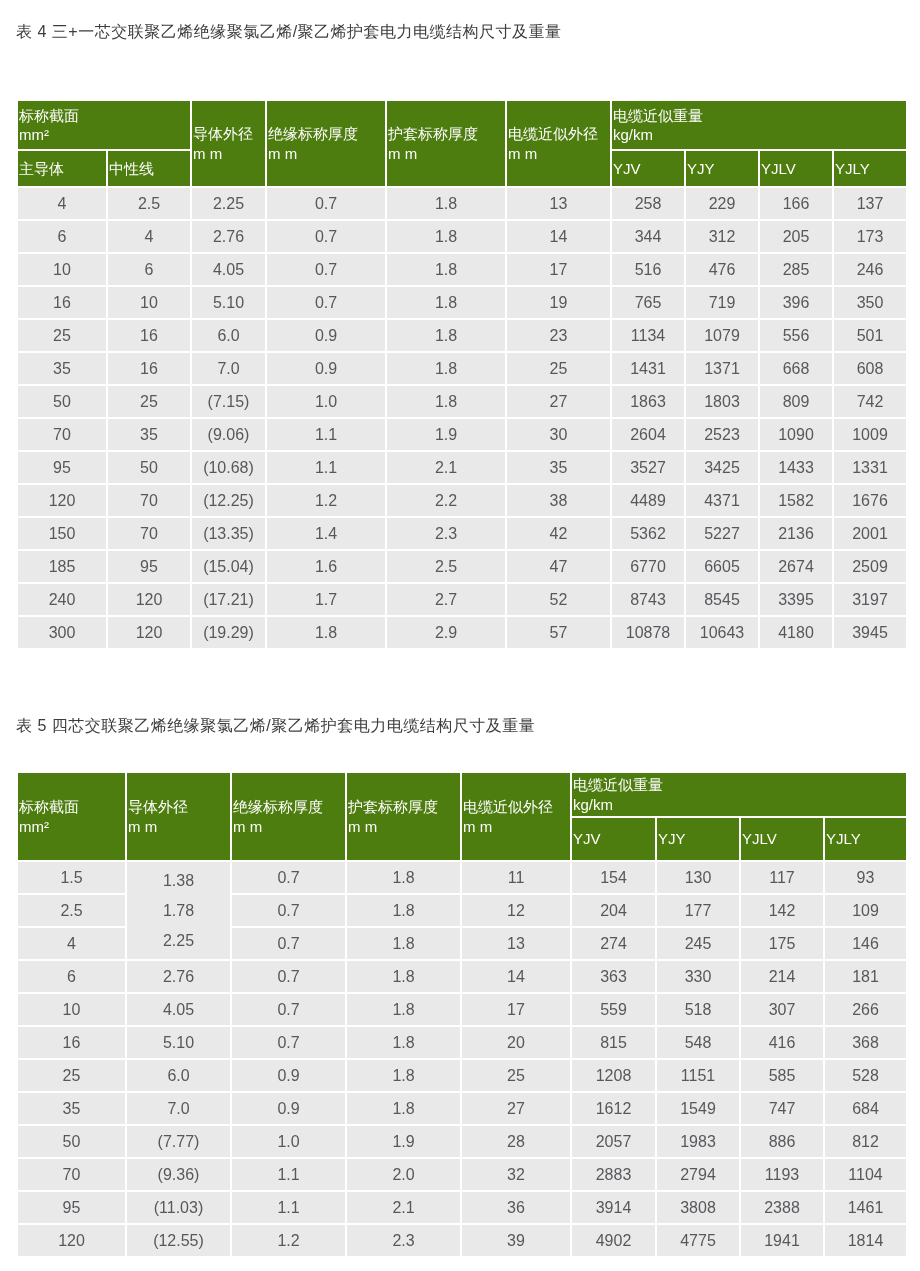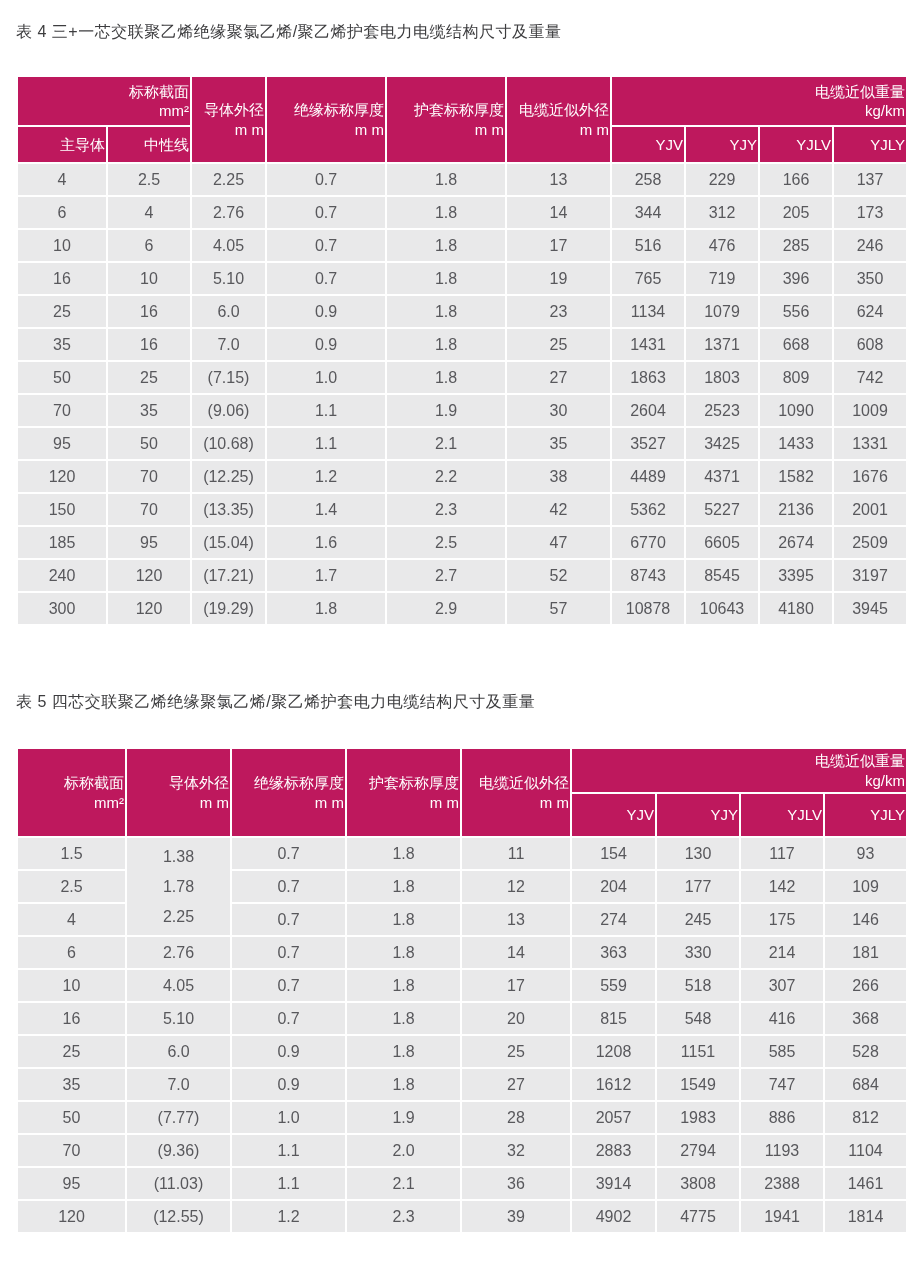--- a/index.html
+++ b/index.html
@@ -15,35 +15,35 @@
     padding: 20px 14px 20px 16px;
     background: #ffffff;
   }
   .tbl-title {
     font-size: 16px;
     font-weight: 500;
     color: #3d3d3f;
     margin: 0 0 0 0;
     letter-spacing: 0.5px;
   }
-  .title-4 { margin-top: 2px; margin-bottom: 32px; }
+  .title-4 { margin-top: 2px; margin-bottom: 56px; }
   .title-5 { margin-top: 66px; margin-bottom: 34px; }
   table.tbl {
     border-collapse: separate;
     border-spacing: 2px;
     table-layout: fixed;
     width: 892px;
   }
   table.tbl th {
-    background: #be185d;
+    background: #4d7c0f;
     color: #ffffff;
     font-weight: 400;
     font-size: 15px;
     line-height: 1.3;
-    text-align: right;
+    text-align: left;
     vertical-align: middle;
     white-space: pre-line;
     padding: 2px 1px;
   }
   table.tbl td {
     background: #e9e9ea;
     color: #58585c;
     font-size: 16px;
     height: 31px;
     line-height: 30px;
@@ -154,21 +154,21 @@
         <tr>
           <td>25</td>
           <td>16</td>
           <td>6.0</td>
           <td>0.9</td>
           <td>1.8</td>
           <td>23</td>
           <td>1134</td>
           <td>1079</td>
           <td>556</td>
-          <td>624</td>
+          <td>501</td>
         </tr>
         <tr>
           <td>35</td>
           <td>16</td>
           <td>7.0</td>
           <td>0.9</td>
           <td>1.8</td>
           <td>25</td>
           <td>1431</td>
           <td>1371</td>

